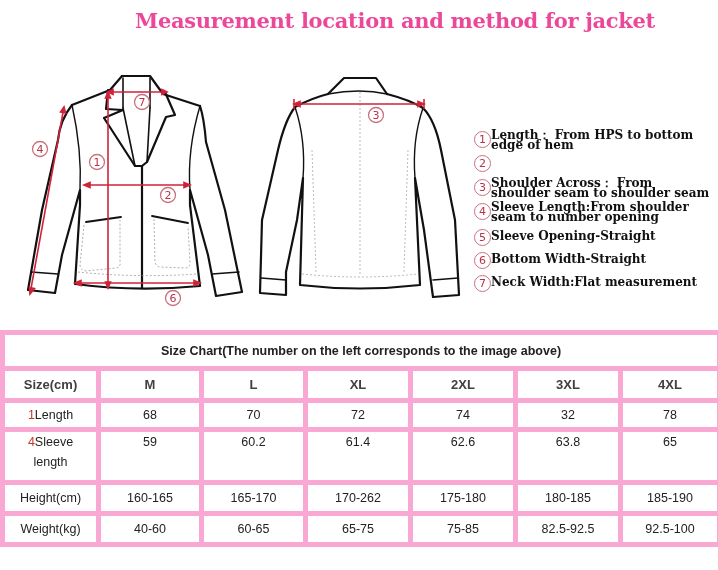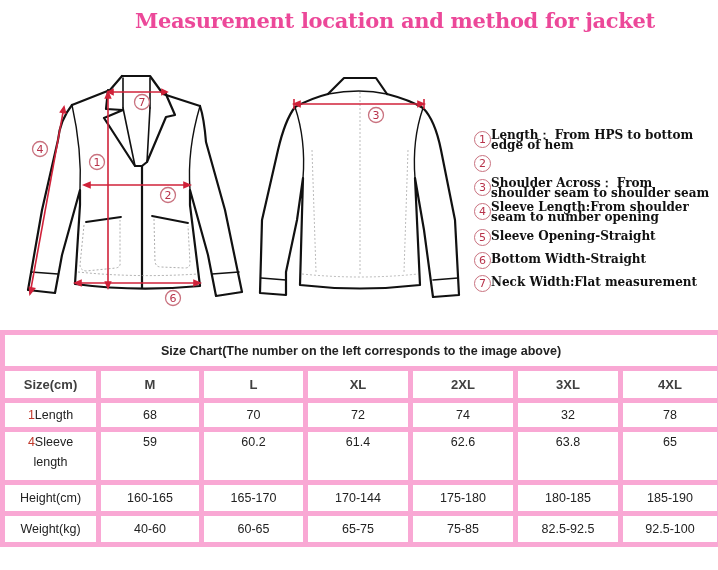--- a/index.html
+++ b/index.html
@@ -211,21 +211,21 @@
     <td>60.2</td>
     <td>61.4</td>
     <td>62.6</td>
     <td>63.8</td>
     <td>65</td>
   </tr>
   <tr class="row-last">
     <td>Height(cm)</td>
     <td>160-165</td>
     <td>165-170</td>
-    <td>170-144</td>
+    <td>170-262</td>
     <td>175-180</td>
     <td>180-185</td>
     <td>185-190</td>
   </tr>
   <tr class="row-last">
     <td>Weight(kg)</td>
     <td>40-60</td>
     <td>60-65</td>
     <td>65-75</td>
     <td>75-85</td>

